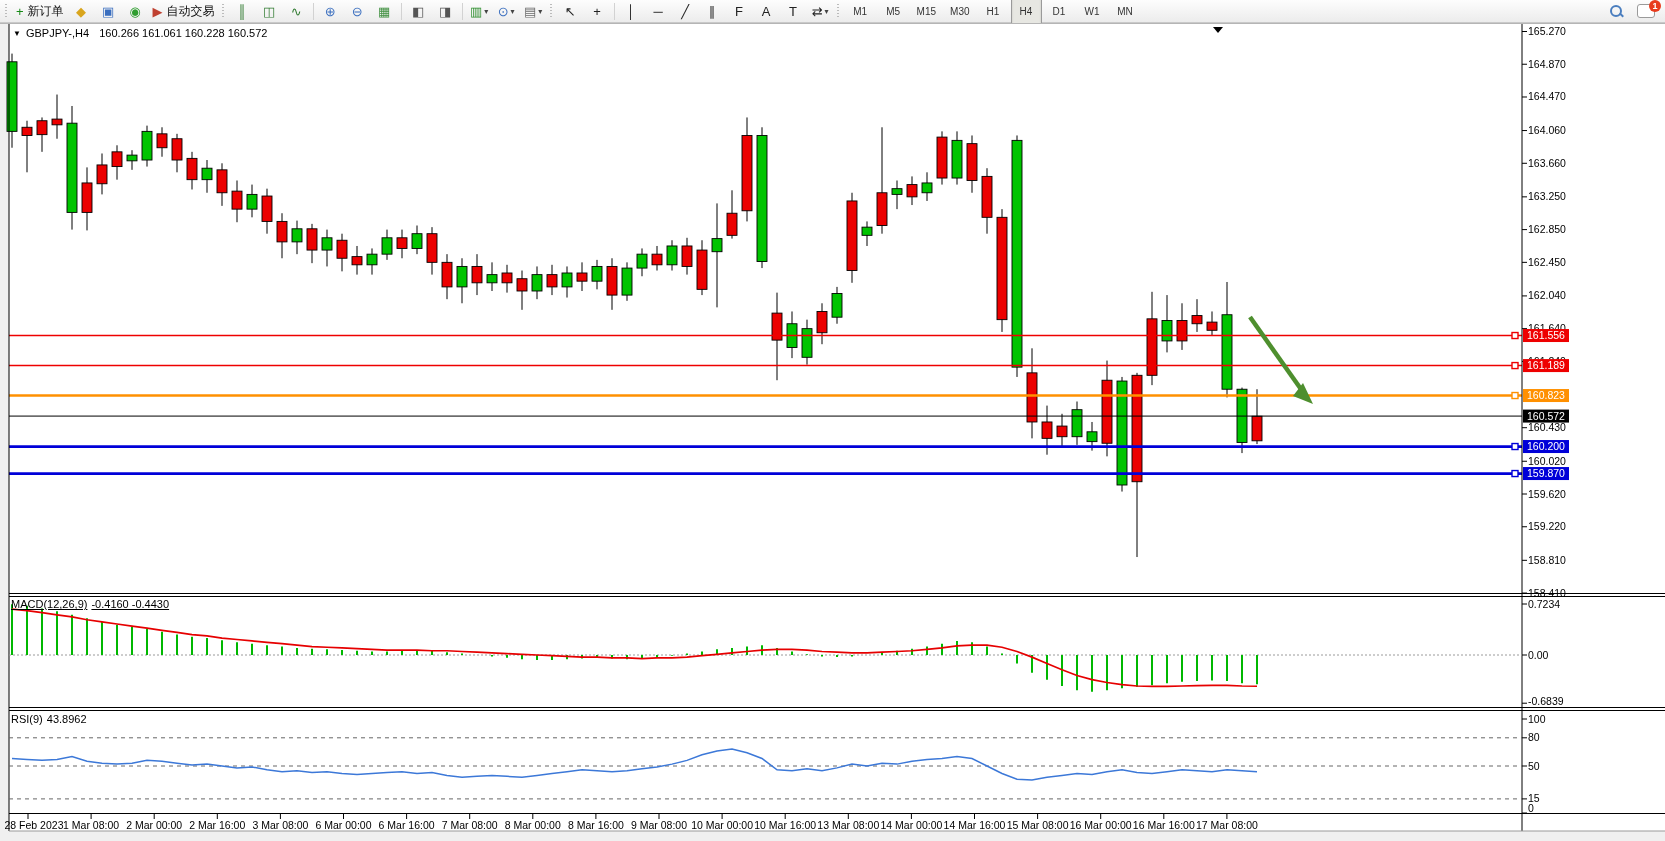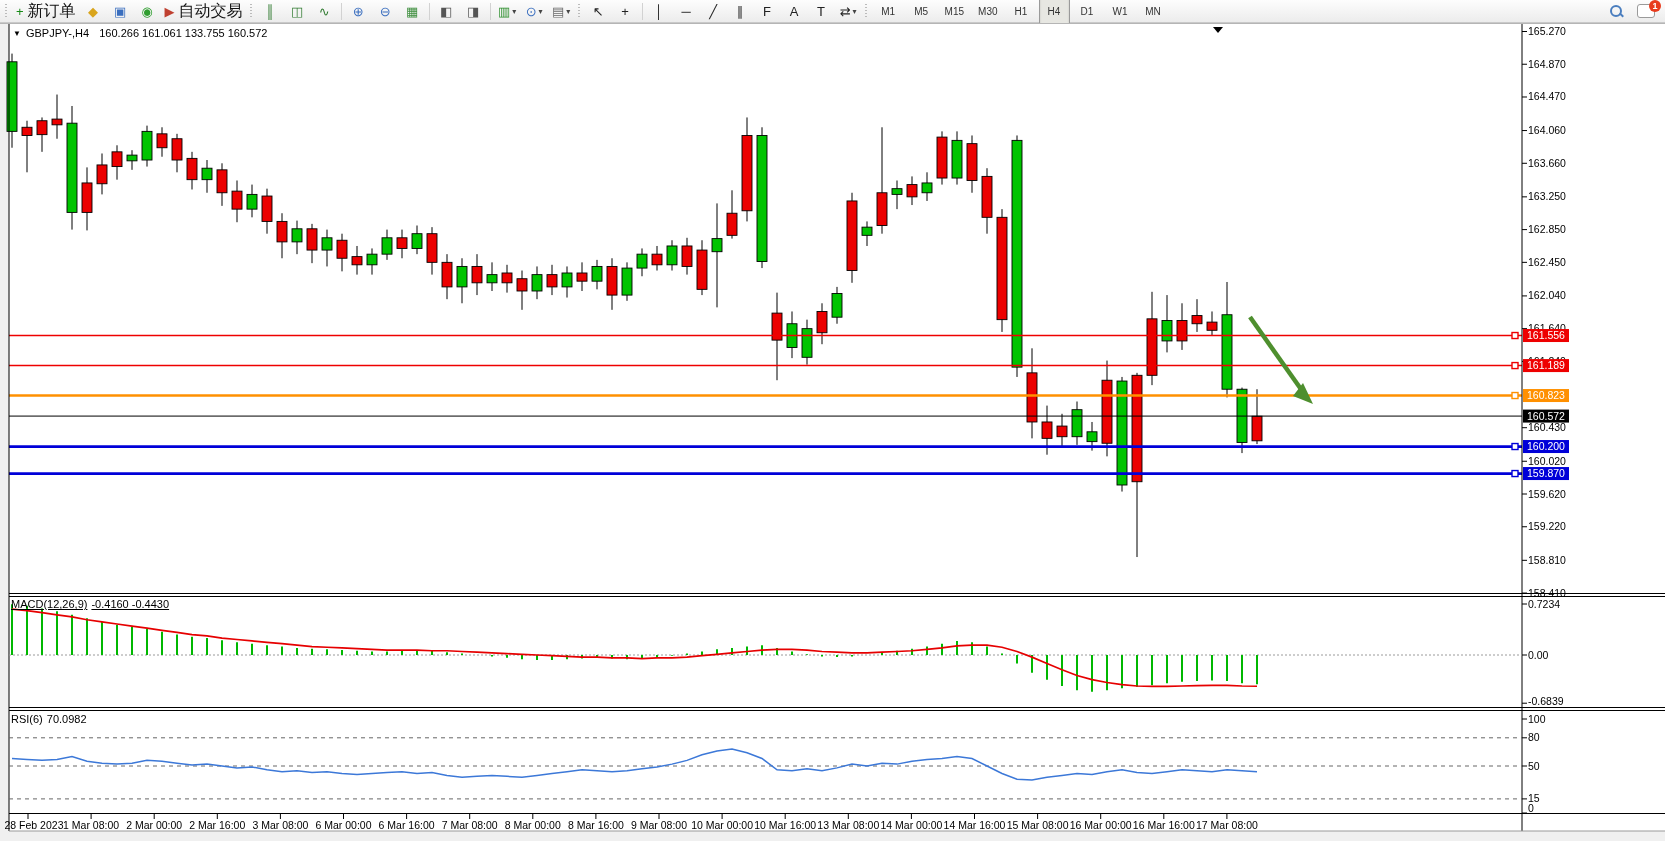--- a/index.html
+++ b/index.html
@@ -10,21 +10,21 @@
     background:linear-gradient(#fdfdfd,#ececec);border-bottom:1px solid #c9c9c9;
     display:flex;align-items:center;padding:0 2px;box-sizing:border-box;white-space:nowrap;}
   .tb-grip{width:5px;height:15px;margin:0 3px 0 2px;
     background-image:repeating-linear-gradient(#bbb 0 1px,transparent 1px 3px);
     background-size:2px 100%;background-repeat:repeat-y;background-position:1px 0;}
   .tb-sep{width:1px;height:17px;background:#d2d2d2;margin:0 3px;}
   .tb-btn{height:19px;min-width:19px;display:inline-flex;align-items:center;justify-content:center;
     padding:0 2px;margin:0 1px;border:1px solid transparent;border-radius:2px;color:#222;cursor:default;}
   .tb-btn.active{background:#e7e7e2;border-color:#9a9a9a;box-shadow:inset 0 1px 2px rgba(0,0,0,.18);text-align:right;}
   .tb-ico{font-size:13px;line-height:1;}
-  .tb-lab{font-size:16px;margin-left:4px;color:#111;}
+  .tb-lab{font-size:12px;margin-left:4px;color:#111;}
   .tb-dd{font-size:8px;color:#444;margin-left:2px;}
   .tb-tf{font-size:10px;padding:8px 5px;color:#333;}
   #tb-right{margin-left:auto;display:flex;align-items:center;margin-right:8px;}
   .mag{position:relative;width:13px;height:13px;display:inline-block;margin-right:14px;}
   .mag .lens{position:absolute;left:0;top:0;width:8px;height:8px;border:2px solid #4a7ebf;border-radius:50%;}
   .mag .tail{position:absolute;left:9px;top:9px;width:5px;height:2px;background:#4a7ebf;transform:rotate(45deg);}
   .bubble{position:relative;width:16px;height:12px;border:1px solid #9a9a9a;border-radius:3px;background:#fff;}
   .badge{position:absolute;right:-7px;top:-5px;width:12px;height:12px;border-radius:50%;background:#e83c1e;
     color:#fff;font-size:9px;display:flex;align-items:center;justify-content:center;font-weight:bold;}
   
@@ -553,21 +553,21 @@
         <text x="1037.6" y="829" fill="#000">15 Mar 08:00</text>
         <line x1="1100.7" y1="814" x2="1100.7" y2="819" stroke="#000" stroke-width="1"></line>
         <text x="1100.7" y="829" fill="#000">16 Mar 00:00</text>
         <line x1="1163.8" y1="814" x2="1163.8" y2="819" stroke="#000" stroke-width="1"></line>
         <text x="1163.8" y="829" fill="#000">16 Mar 16:00</text>
         <line x1="1226.9" y1="814" x2="1226.9" y2="819" stroke="#000" stroke-width="1"></line>
         <text x="1226.9" y="829" fill="#000">17 Mar 08:00</text>
       </g>
     </svg>
   <div class="pane-label" id="chart-title">
-    <span class="tri">▼</span><span>GBPJPY-,H4</span>&nbsp;&nbsp;<span>160.266 161.061 133.755 160.572</span>
+    <span class="tri">▼</span><span>GBPJPY-,H4</span>&nbsp;&nbsp;<span>160.266 161.061 160.228 160.572</span>
   </div>
   <div class="pane-label" id="macd-label">
     <span>MACD(12,26,9)</span><span>-0.4160 -0.4430</span>
   </div>
   <div class="pane-label" id="rsi-label">
-    <span>RSI(6)</span><span>70.0982</span>
+    <span>RSI(9)</span><span>43.8962</span>
   </div>
 </div>
 
 </body></html>

